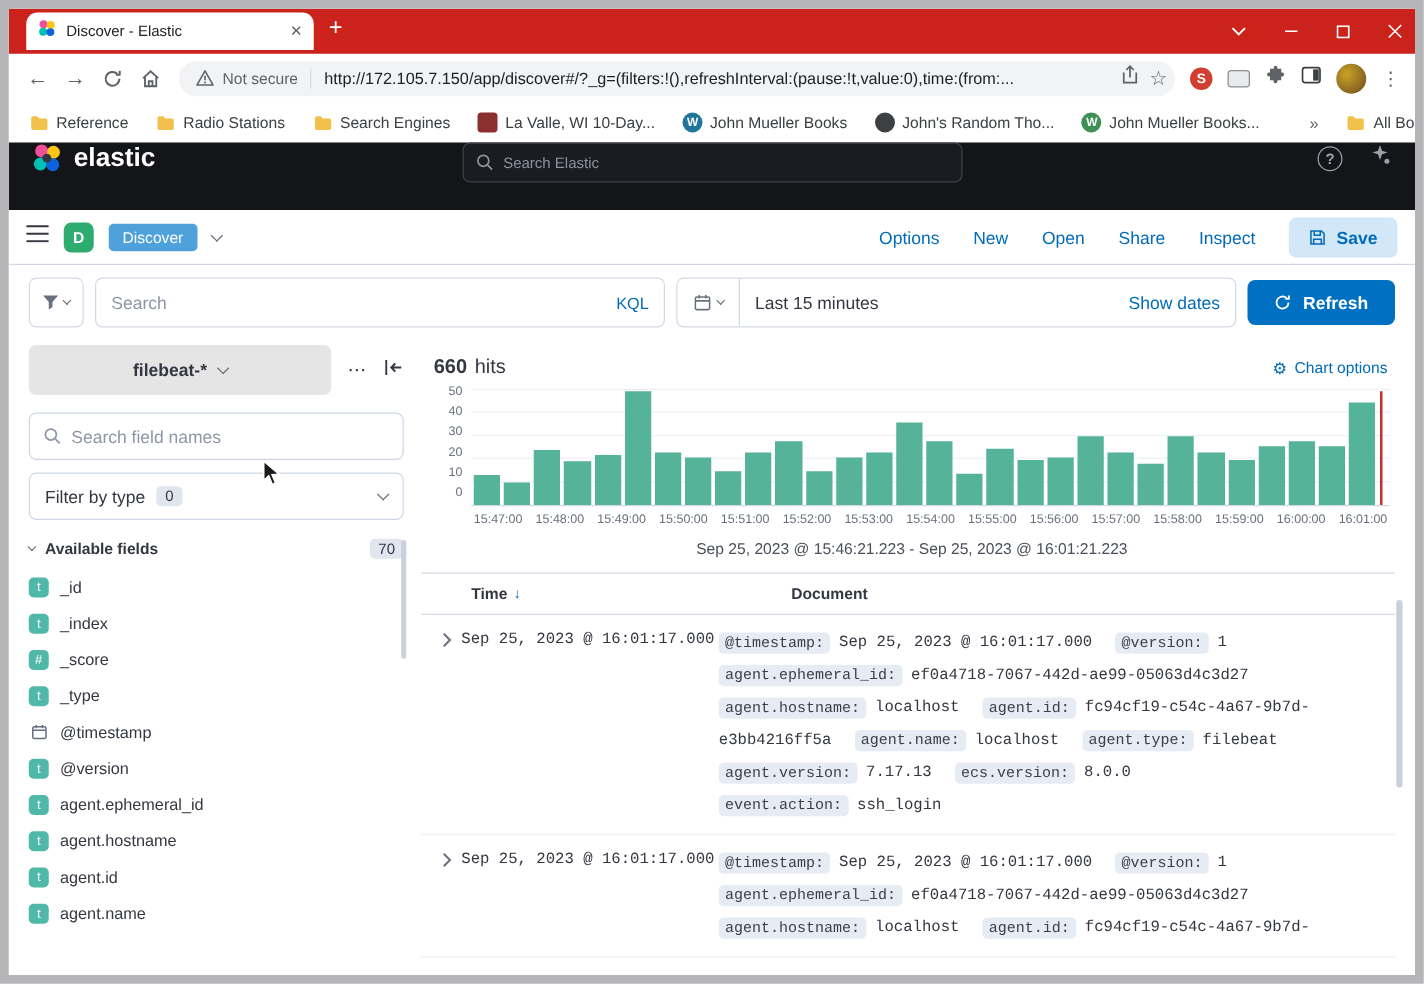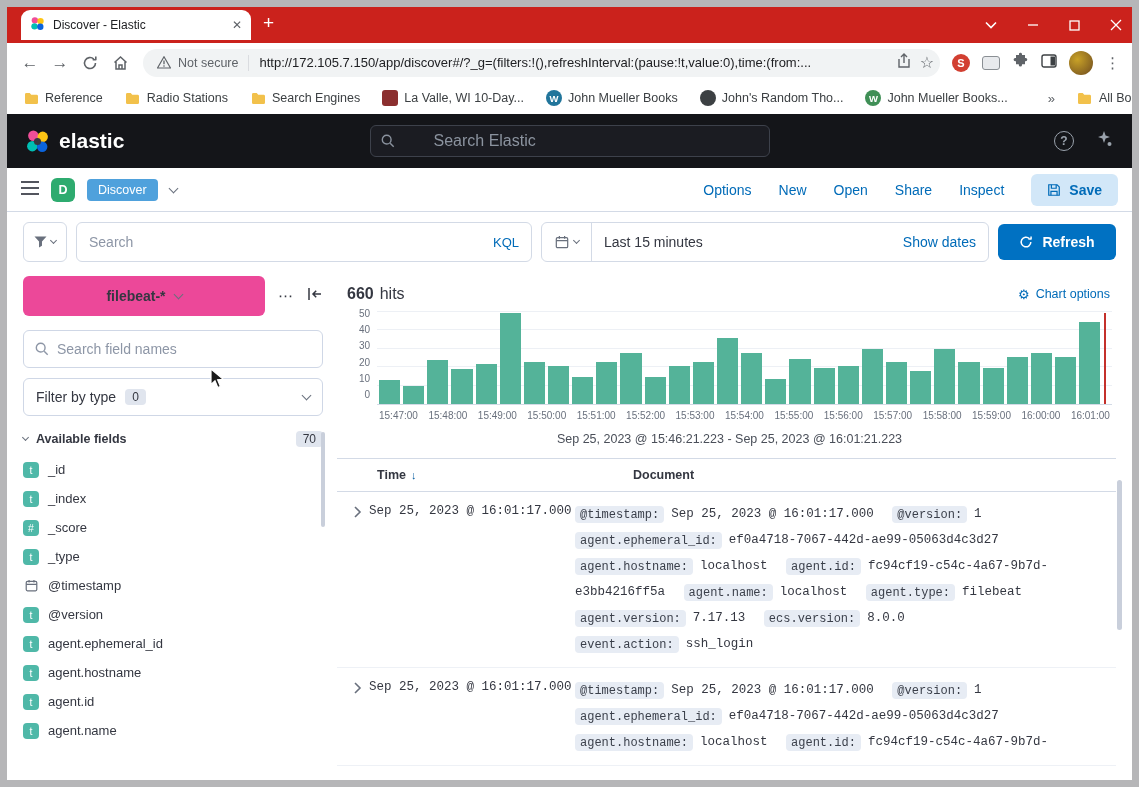--- a/index.html
+++ b/index.html
@@ -36,24 +36,24 @@
   .bm-ic { width:16px; height:16px; border-radius:50%; display:flex; align-items:center; justify-content:center; font-size:9.5px; color:#fff; font-weight:bold; flex:none; }
   .bm-ic.folder { border-radius:0; background:none; }
   .bm-ic.weather { background:#8b2f2f; border-radius:3px; }
   .bm-ic.wordpress { background:#21759b; }
   .bm-ic.globe { background:#3c4043; }
   .bm-ic.wordpress-alt { background:#3f8f56; }
   .bm-overflow { color:#5f6368; font-size:13px; margin-left:-4px; }
   .bm-spacer { flex:1; }
 
   
-  .eheader { height:54px; background:#141519; display:flex; align-items:center; padding:0 18px; position:relative; }
+  .eheader { height:54px; background:#141519; display:flex; align-items:flex-start; padding:0 18px; position:relative; }
   .brand { display:flex; align-items:center; gap:9px; color:#fff; font-size:21px; font-weight:600; }
   .esearch { position:absolute; left:50%; transform:translateX(-50%); width:400px; height:32px; background:#1b1c22; border:1px solid #3d414b; border-radius:6px; display:flex; align-items:center; padding:0 10px; gap:8px; }
-  .esearch input { background:transparent; border:none; outline:none; color:#3b82f6; font-size:16px; flex:1; font-family:inherit;margin-left:31px; }
+  .esearch input { background:transparent; border:none; outline:none; color:#3b82f6; font-size:12px; flex:1; font-family:inherit; }
   .esearch input::placeholder { color:#8b939f; }
   .eh-right { margin-left:auto; display:flex; gap:20px; align-items:center; color:#9aa2ac; }
   .help-circ { width:20px; height:20px; border:1.6px solid #9aa2ac; border-radius:50%; display:flex; align-items:center; justify-content:center; font-size:12px; font-weight:bold; }
 
   
   .appbar { height:44px; border-bottom:1px solid #d3dae6; display:flex; align-items:center; padding:0 14px; gap:12px; background:#fff; }
   .space-badge { width:24px; height:24px; border-radius:6px; background:#2eab6f; color:#fff; font-weight:700; font-size:12.5px; display:flex; align-items:center; justify-content:center; }
   .crumb { background:#4fa1dc; color:#fff; font-size:12.5px; padding:4px 11px; border-radius:4px; }
   .appbar-right { margin-left:auto; display:flex; align-items:center; gap:27px; }
   .applink { color:#006bb8; font-size:14px; cursor:pointer; }
@@ -75,21 +75,21 @@
   .refresh-btn { height:36px; min-width:118px; background:#0071c2; color:#fff; border:none; border-radius:6px; font-size:14px; font-weight:600; display:flex; align-items:center; justify-content:center; gap:9px; }
 
   .filterrow { display:flex; align-items:center; gap:11px; padding:8px 16px 8px; background:#fff; }
   .addfilter { color:#006bb8; font-size:13.5px; }
 
   
   .content { display:flex; padding:4px 16px 0; gap:14px; background:#fff; }
 
   .sidebar { width:300px; flex:none; position:relative; }
   .dv-row { display:flex; align-items:center; gap:13px; margin-top:4px; }
-  .dv-btn { width:256px; height:40px; background:#ec4899; border-radius:6px; display:flex; align-items:center; justify-content:center; gap:9px; font-weight:700; font-size:14px; color:#343741; }
+  .dv-btn { width:256px; height:40px; background:#e5e5e5; border-radius:6px; display:flex; align-items:center; justify-content:center; gap:9px; font-weight:700; font-size:14px; color:#343741; }
   .dots { color:#343741; font-size:15px; letter-spacing:1px; }
   .fieldsearch { margin-top:14px; height:38px; border:1px solid #cfd7e6; border-radius:6px; display:flex; align-items:center; padding:0 11px; gap:8px; }
   .fieldsearch input { flex:1; border:none; outline:none; font-size:14px; color:#343741; font-family:inherit; }
   .fieldsearch input::placeholder { color:#8d96a6; }
   .ftype { margin-top:10px; height:38px; border:1px solid #cfd7e6; border-radius:6px; display:flex; align-items:center; padding:0 12px; gap:9px; font-size:14px; color:#343741;justify-content:space-between; }
   .cnt-badge { background:#e0e5ee; border-radius:4px; padding:1px 7px; font-size:12px; color:#343741; }
   .ftype .chev { margin-left:auto; }
   .af-head { margin-top:15px; display:flex; align-items:center; gap:8px; }
   .af-title { font-weight:700; font-size:12.5px; color:#343741; }
   .af-cnt { margin-left:auto; }

